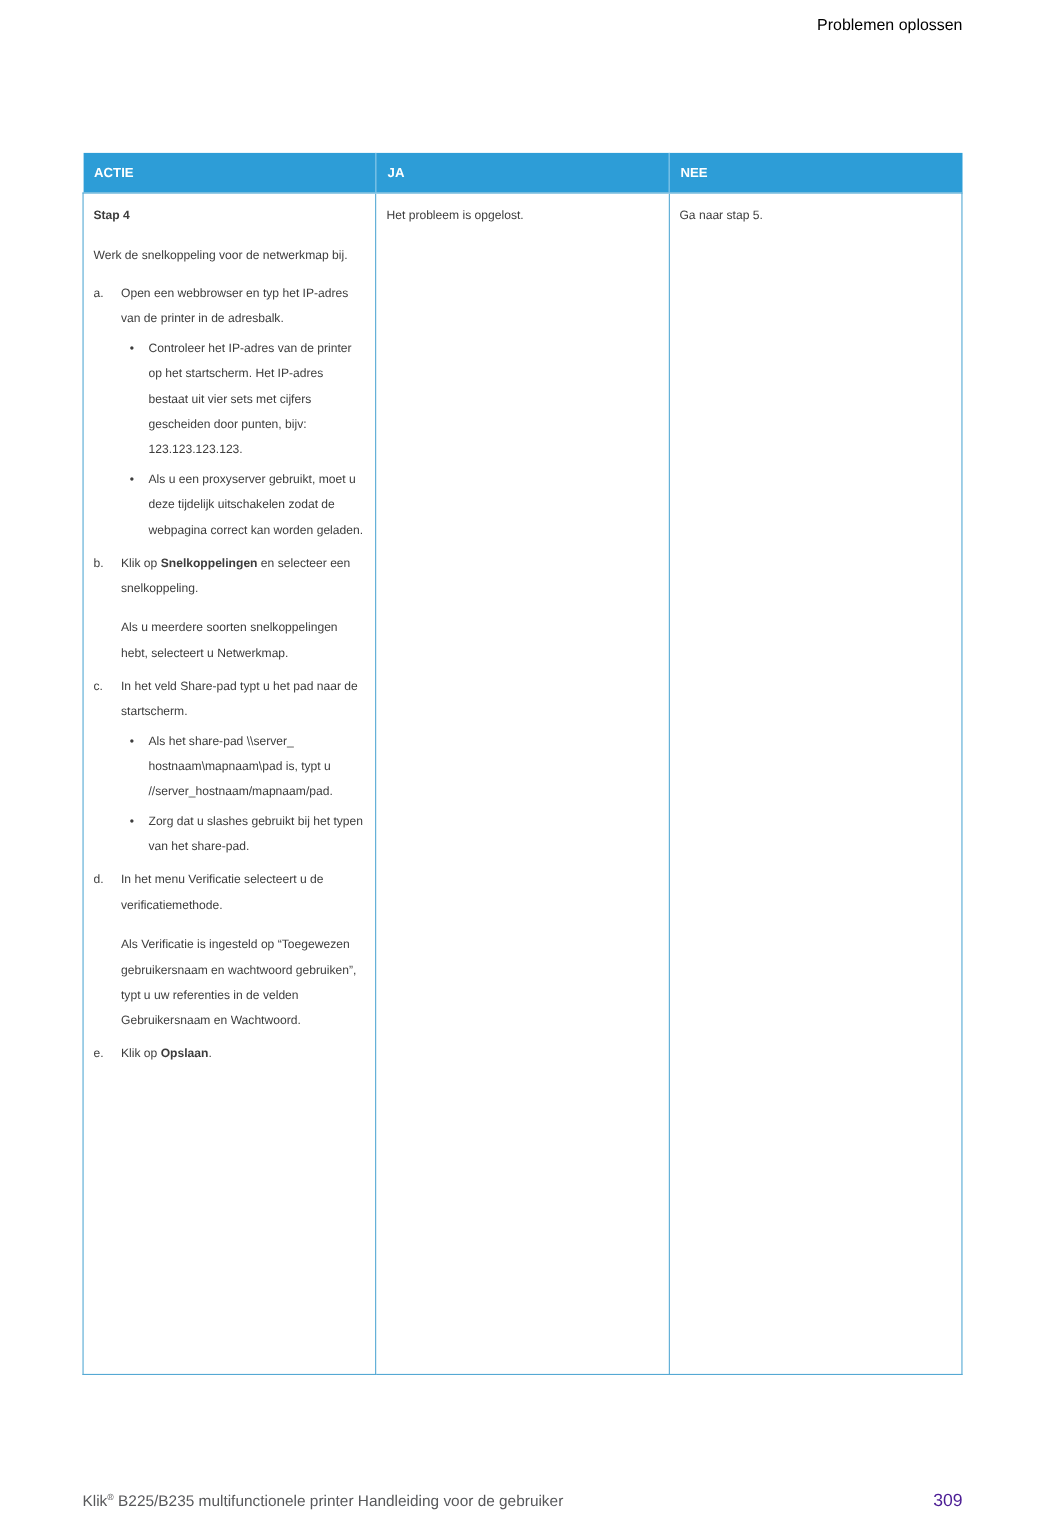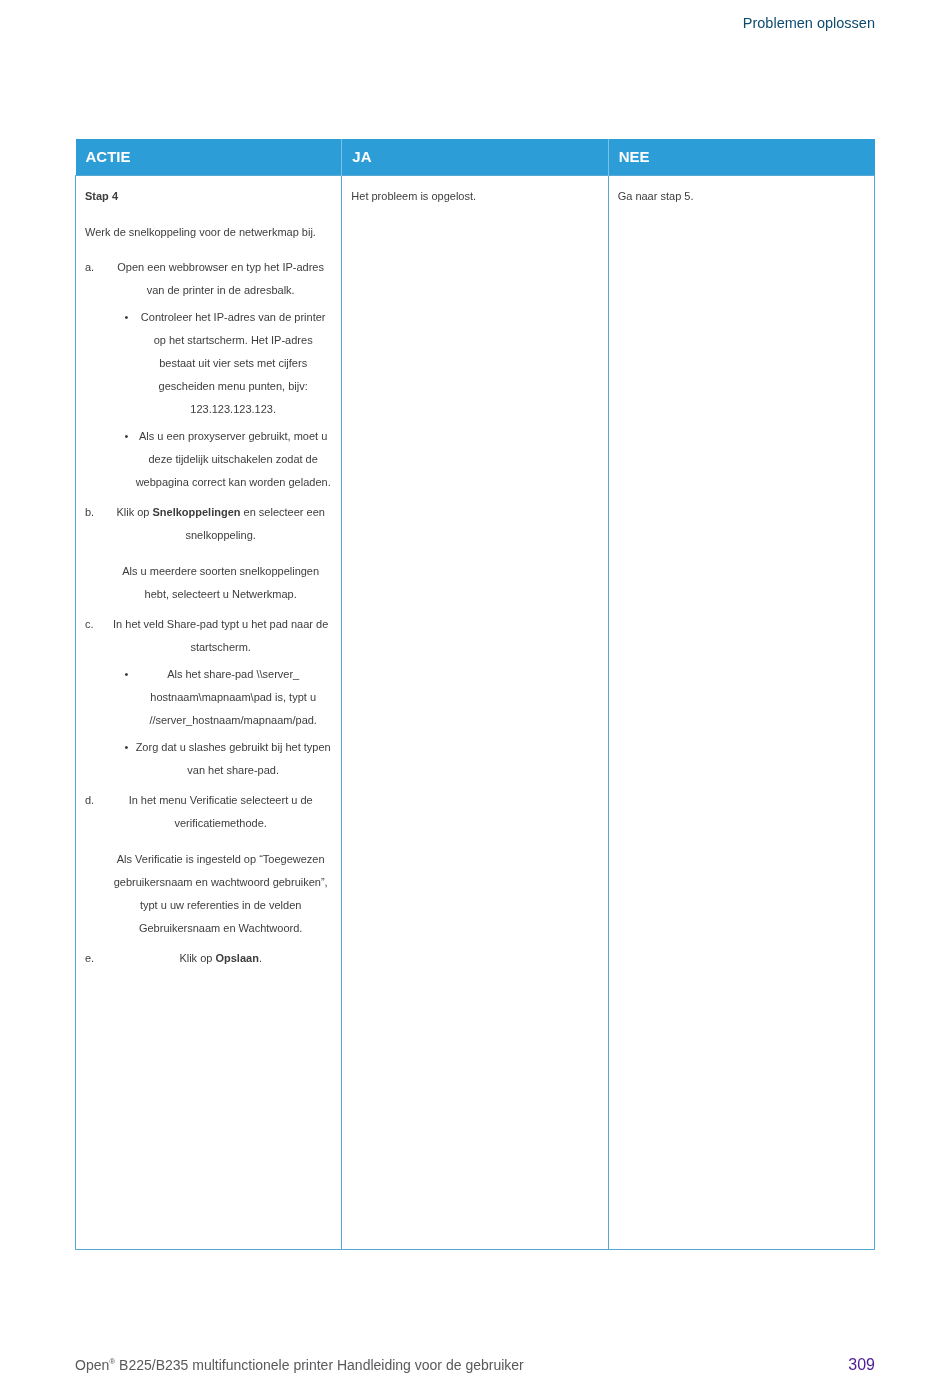--- a/index.html
+++ b/index.html
@@ -8,48 +8,48 @@
     --border:#55A9D4;
     --text:#3D3D3D;
     --muted:#58595B;
   }
   *{margin:0;padding:0;box-sizing:border-box;}
   html,body{width:950px;height:1387px;background:#ffffff;overflow:hidden;}
   body{font-family:"Liberation Sans", sans-serif;color:var(--text);position:relative;}
 
   .running-header{
     position:absolute;top:15px;right:75px;
-    font-size:14.5px;color:#0c4a6e;
+    font-size:14.5px;color:#000000;
   }
 
   table.doc-table{
     position:absolute;left:75px;top:139px;width:800px;
     border-collapse:collapse;table-layout:fixed;
   }
   .doc-table th{
     background:var(--header-bg);color:#ffffff;
-    font-size:15px;font-weight:bold;text-align:left;
+    font-size:12px;font-weight:bold;text-align:left;
     height:36px;padding:0 10px;vertical-align:middle;
     border-right:1px solid var(--header-divider);
   }
   .doc-table th:last-child{border-right:none;padding-left:10px;}
   .doc-table td{
     width:33.33%;vertical-align:top;
     border:1px solid var(--border);
     padding:9px 10px 14px 9px;
     font-size:11px;line-height:23px;color:var(--text);
     height:1074px;
   }
 
   .cell-title{font-weight:bold;}
   .para{margin-top:13px;}
   ol.steps{list-style:none;margin-top:12px;}
   li.step{display:flex;margin-top:7px;}
   .step-marker{flex:0 0 25px;}
-  .step-body{flex:1;min-width:0;text-align:center;}
+  .step-body{flex:1;min-width:0;}
   .bullet{display:flex;margin-top:4px;padding-left:8px;}
   .bullet-dot{flex:0 0 17px;}
   .bullet-text{flex:1;min-width:0;}
   .sub-para{margin-top:13px;}
   .bold{font-weight:bold;}
 
   .footer{
     position:absolute;left:75px;right:75px;top:1356px;
     display:flex;justify-content:space-between;align-items:baseline;
     color:var(--muted);font-size:14px;
@@ -77,21 +77,21 @@
         <td>
           <div class="cell-title">Stap 4</div>
           <p class="para">Werk de snelkoppeling voor de netwerkmap bij.</p>
           <ol class="steps" id="steps-root">
               <li class="step">
                 <span class="step-marker">a.</span>
                 <div class="step-body">
                   <div class="step-line"><span>Open een webbrowser en typ het IP-adres van de printer in de adresbalk.</span></div>
                   <div class="bullet">
                     <span class="bullet-dot">•</span>
-                    <div class="bullet-text"><span>Controleer het IP-adres van de printer op het startscherm. Het IP-adres bestaat uit vier sets met cijfers gescheiden menu punten, bijv: 123.123.123.123.</span></div>
+                    <div class="bullet-text"><span>Controleer het IP-adres van de printer op het startscherm. Het IP-adres bestaat uit vier sets met cijfers gescheiden door punten, bijv: 123.123.123.123.</span></div>
                   </div>
                   <div class="bullet">
                     <span class="bullet-dot">•</span>
                     <div class="bullet-text"><span>Als u een proxyserver gebruikt, moet u deze tijdelijk uitschakelen zodat de webpagina correct kan worden geladen.</span></div>
                   </div>
                 </div>
               </li>
               <li class="step">
                 <span class="step-marker">b.</span>
                 <div class="step-body">
@@ -132,17 +132,17 @@
           <div>Het probleem is opgelost.</div>
         </td>
         <td>
           <div>Ga naar stap 5.</div>
         </td>
       </tr>
     </tbody>
   </table>
 
   <div class="footer">
-    <div class="footer-left"><span>Open</span><sup>®</sup><span> B225/B235 multifunctionele printer Handleiding voor de gebruiker</span></div>
+    <div class="footer-left"><span>Klik</span><sup>®</sup><span> B225/B235 multifunctionele printer Handleiding voor de gebruiker</span></div>
     <div class="page-num">309</div>
   </div>
 
 </div>
 
 </body></html>

